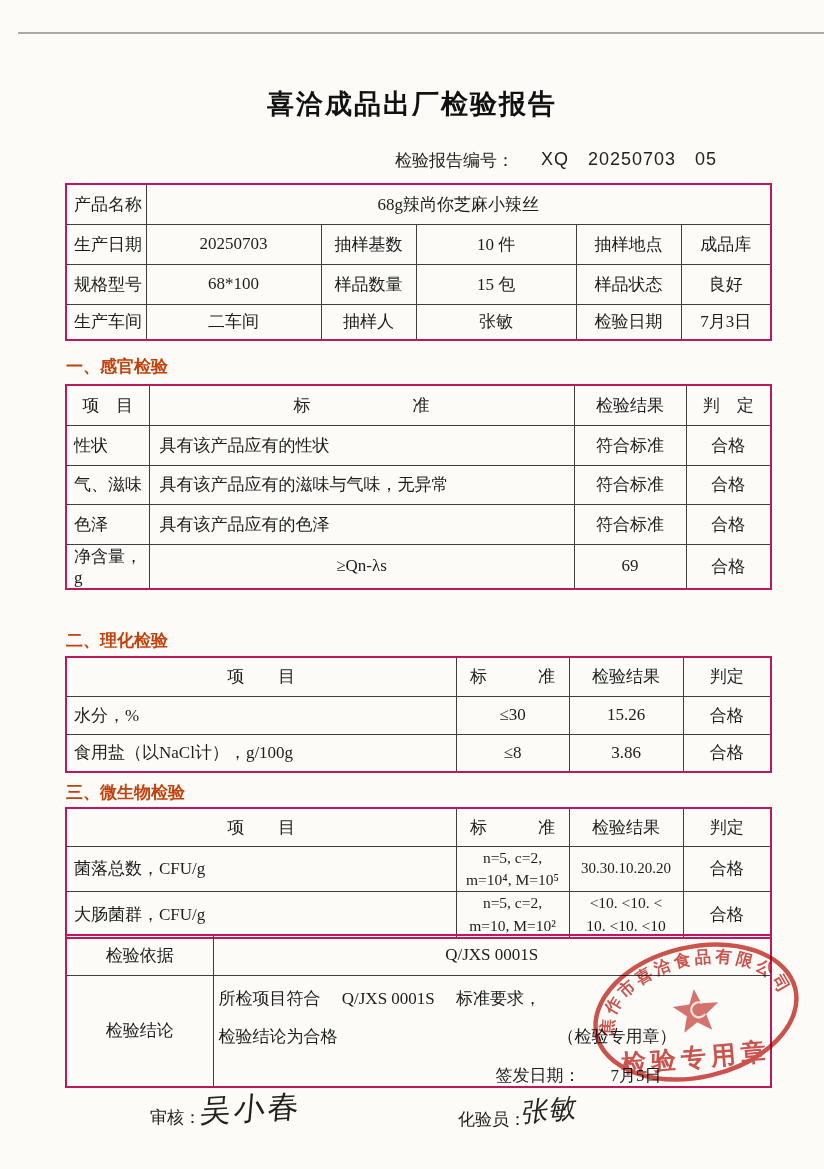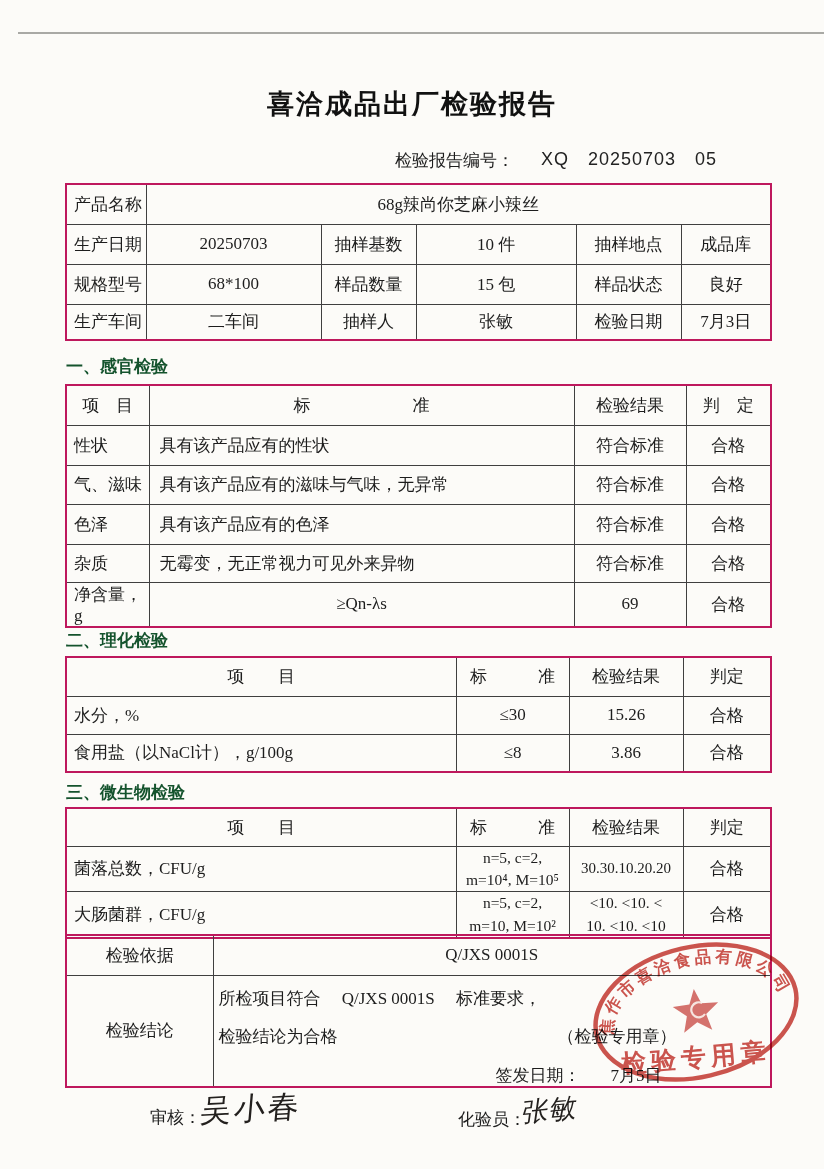--- a/index.html
+++ b/index.html
@@ -5,21 +5,21 @@
   html,body{margin:0;padding:0;background:#e8e8e8;}
   .page{position:relative;width:824px;height:1169px;background:#fcfbf8;overflow:hidden;
         font-family:"Liberation Serif","DejaVu Serif",serif;color:#1d1d1d;margin:0 auto;}
   .scanline{position:absolute;left:18px;top:32px;width:806px;height:2px;background:#a9a9a5;}
   .title{position:absolute;left:0;top:86px;width:100%;text-align:center;
          font-family:"Liberation Sans","DejaVu Sans",sans-serif;font-weight:700;
          font-size:27px;letter-spacing:2px;color:#111;}
   .repno-label{position:absolute;left:395px;top:149px;font-size:17px;}
   .repno-value{position:absolute;left:541px;top:147px;font-size:18px;letter-spacing:1px;
                font-family:"Liberation Sans","DejaVu Sans",sans-serif;color:#222;}
-  .sec-head{position:absolute;left:66px;font-size:17px;font-weight:700;color:#14532d;}
+  .sec-head{position:absolute;left:66px;font-size:17px;font-weight:700;color:#c2410c;}
   table{position:absolute;left:65px;width:705px;border-collapse:collapse;table-layout:fixed;
         border:2px solid #be185d;}
   td{border:1.5px solid #3f3f3f;text-align:center;vertical-align:middle;
      font-size:17px;padding:0 2px;overflow:hidden;}
   td.ta-l{text-align:left;padding-left:7px;}
   td.ta-l2{text-align:left;padding-left:10px;}
   .preline{white-space:pre-line;line-height:1.45;}
   .fs15{font-size:15px;}
   .fs16{font-size:15.5px;}
   .concl-cell{position:relative;text-align:center;}
@@ -116,26 +116,20 @@
       <td class="ta-l2">具有该产品应有的滋味与气味，无异常</td>
       <td>符合标准</td>
       <td>合格</td>
     </tr>
     <tr style="height:40px">
       <td class="ta-l">色泽</td>
       <td class="ta-l2">具有该产品应有的色泽</td>
       <td>符合标准</td>
       <td>合格</td>
     </tr>
-    <tr style="height:38px">
-      <td class="ta-l">杂质</td>
-      <td class="ta-l2">无霉变，无正常视力可见外来异物</td>
-      <td>符合标准</td>
-      <td>合格</td>
-    </tr>
     <tr style="height:39px">
       <td class="ta-l">净含量，g</td>
       <td>≥Qn-λs</td>
       <td>69</td>
       <td>合格</td>
     </tr>
   </tbody>
     </table>
 
   <div class="sec-head" style="top:629px;">二、理化检验</div>

